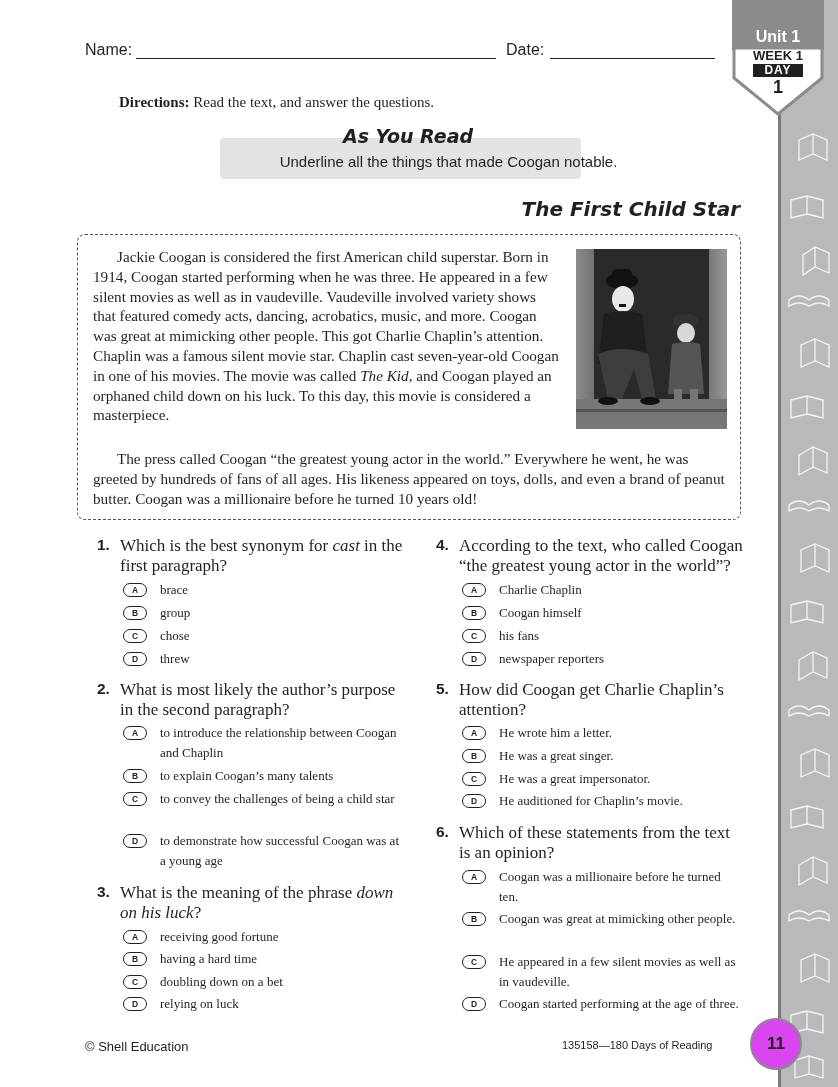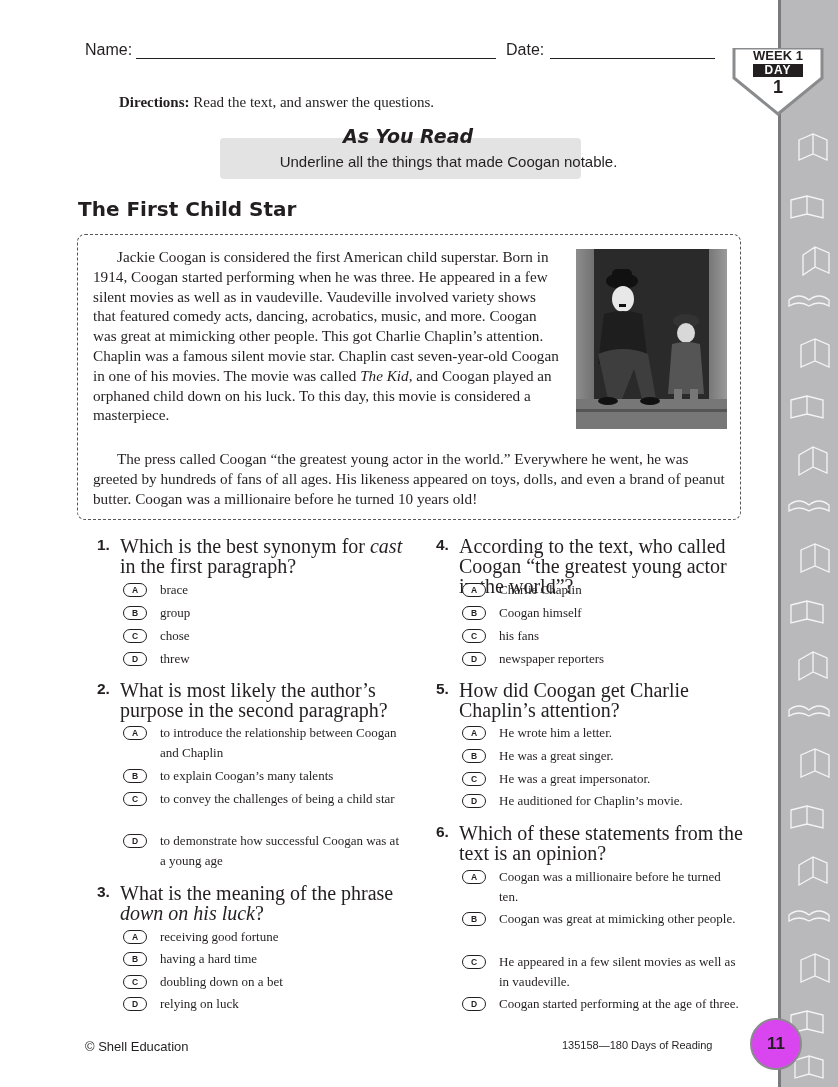--- a/index.html
+++ b/index.html
@@ -51,22 +51,22 @@
   .ayr-title {
     position: absolute; left: 220px; top: 125px; width: 376px; text-align: center;
     font-family: "DejaVu Sans", sans-serif; font-weight: bold; font-style: italic;
     font-size: 19px; color: #231f20;
   }
   .ayr-sub {
     position: absolute; left: 220px; top: 153px; width: 361px; text-align: center;
     font-family: "Liberation Sans", sans-serif; font-size: 15px; color: #231f20; padding-left: 48px;
   }
   .title {
-    position: absolute; left: 78px; top: 197px; width: 662px; text-align: left;
-    font-family: "DejaVu Sans", sans-serif; font-weight: bold; font-size: 20px; color: #231f20;
+    position: absolute; left: 78px; top: 197px; width: 662px; text-align: right;
+    font-family: "DejaVu Sans", sans-serif; font-weight: bold; font-size: 20px; color: #231f20; font-style: italic;
   }
 
   
   .passage {
     position: absolute; left: 77px; top: 234px; width: 664px; height: 286px;
     border: 1.5px dashed #555; border-radius: 8px; box-sizing: border-box;
   }
   .para {
     position: absolute; font-family: "Liberation Serif", serif; font-size: 15.2px;
     line-height: 19.8px; color: #231f20; margin: 0;
@@ -79,21 +79,21 @@
   }
 
   
   .q { position: absolute; width: 300px; }
   .qnum {
     position: absolute; left: 0; top: 0; font-family: "Liberation Sans", sans-serif;
     font-weight: bold; font-size: 15.5px; color: #231f20;
   }
   .qtext {
     position: absolute; left: 23px; top: 0; width: 285px; font-family: "Liberation Serif", serif;
-    font-size: 20px; line-height: 20px; color: #231f20;
+    font-size: 17px; line-height: 20px; color: #231f20;
   }
   .opt { position: absolute; left: 26px; width: 280px; }
   .bubble {
     position: absolute; left: 0; top: 3px; width: 24px; height: 14px;
     border: 1.3px solid #231f20; border-radius: 8px; box-sizing: border-box;
     font-family: "Liberation Sans", sans-serif; font-size: 8.5px; font-weight: bold;
     text-align: center; line-height: 12px; color: #231f20; background: #fff;
   }
   .otext {
     position: absolute; left: 37px; top: 0; width: 240px; font-family: "Liberation Serif", serif;
@@ -132,20 +132,21 @@
       <path d="M18 865 l14 -8 l14 6 v20 l-14 -6 l-14 8z M32 857 v20"></path>
       <path d="M8 915 q10 -8 20 0 q10 -8 20 0 v6 q-10 -6 -20 0 q-10 -6 -20 0z"></path>
       <path d="M20 960 l14 -6 l14 6 v22 l-14 -6 l-14 6z M34 954 v22"></path>
       <path d="M10 1015 l16 -4 l16 4 v18 l-16 -4 l-16 4z M26 1011 v18"></path>
       <path d="M14 1060 l14 -4 l14 4 v18 l-14 -4 l-14 4z M28 1056 v18"></path>
     </g>
   </svg>
 </div>
 
 <div class="tab">
+  <div class="tab-unit sans">Unit 1</div>
   <svg class="tab-pent" width="92" height="72" viewBox="0 0 92 72">
     <polygon points="2,0 90,0 90,30 46,66 2,30" fill="#ffffff" stroke="#8a8b8d" stroke-width="3"></polygon>
   </svg>
   <div class="tab-week sans">WEEK 1</div>
   <div class="tab-day sans">DAY</div>
   <div class="tab-num sans">1</div>
 </div>
 
 <div>
   <span class="lbl" style="left:85px; top:41px;">Name:</span>

